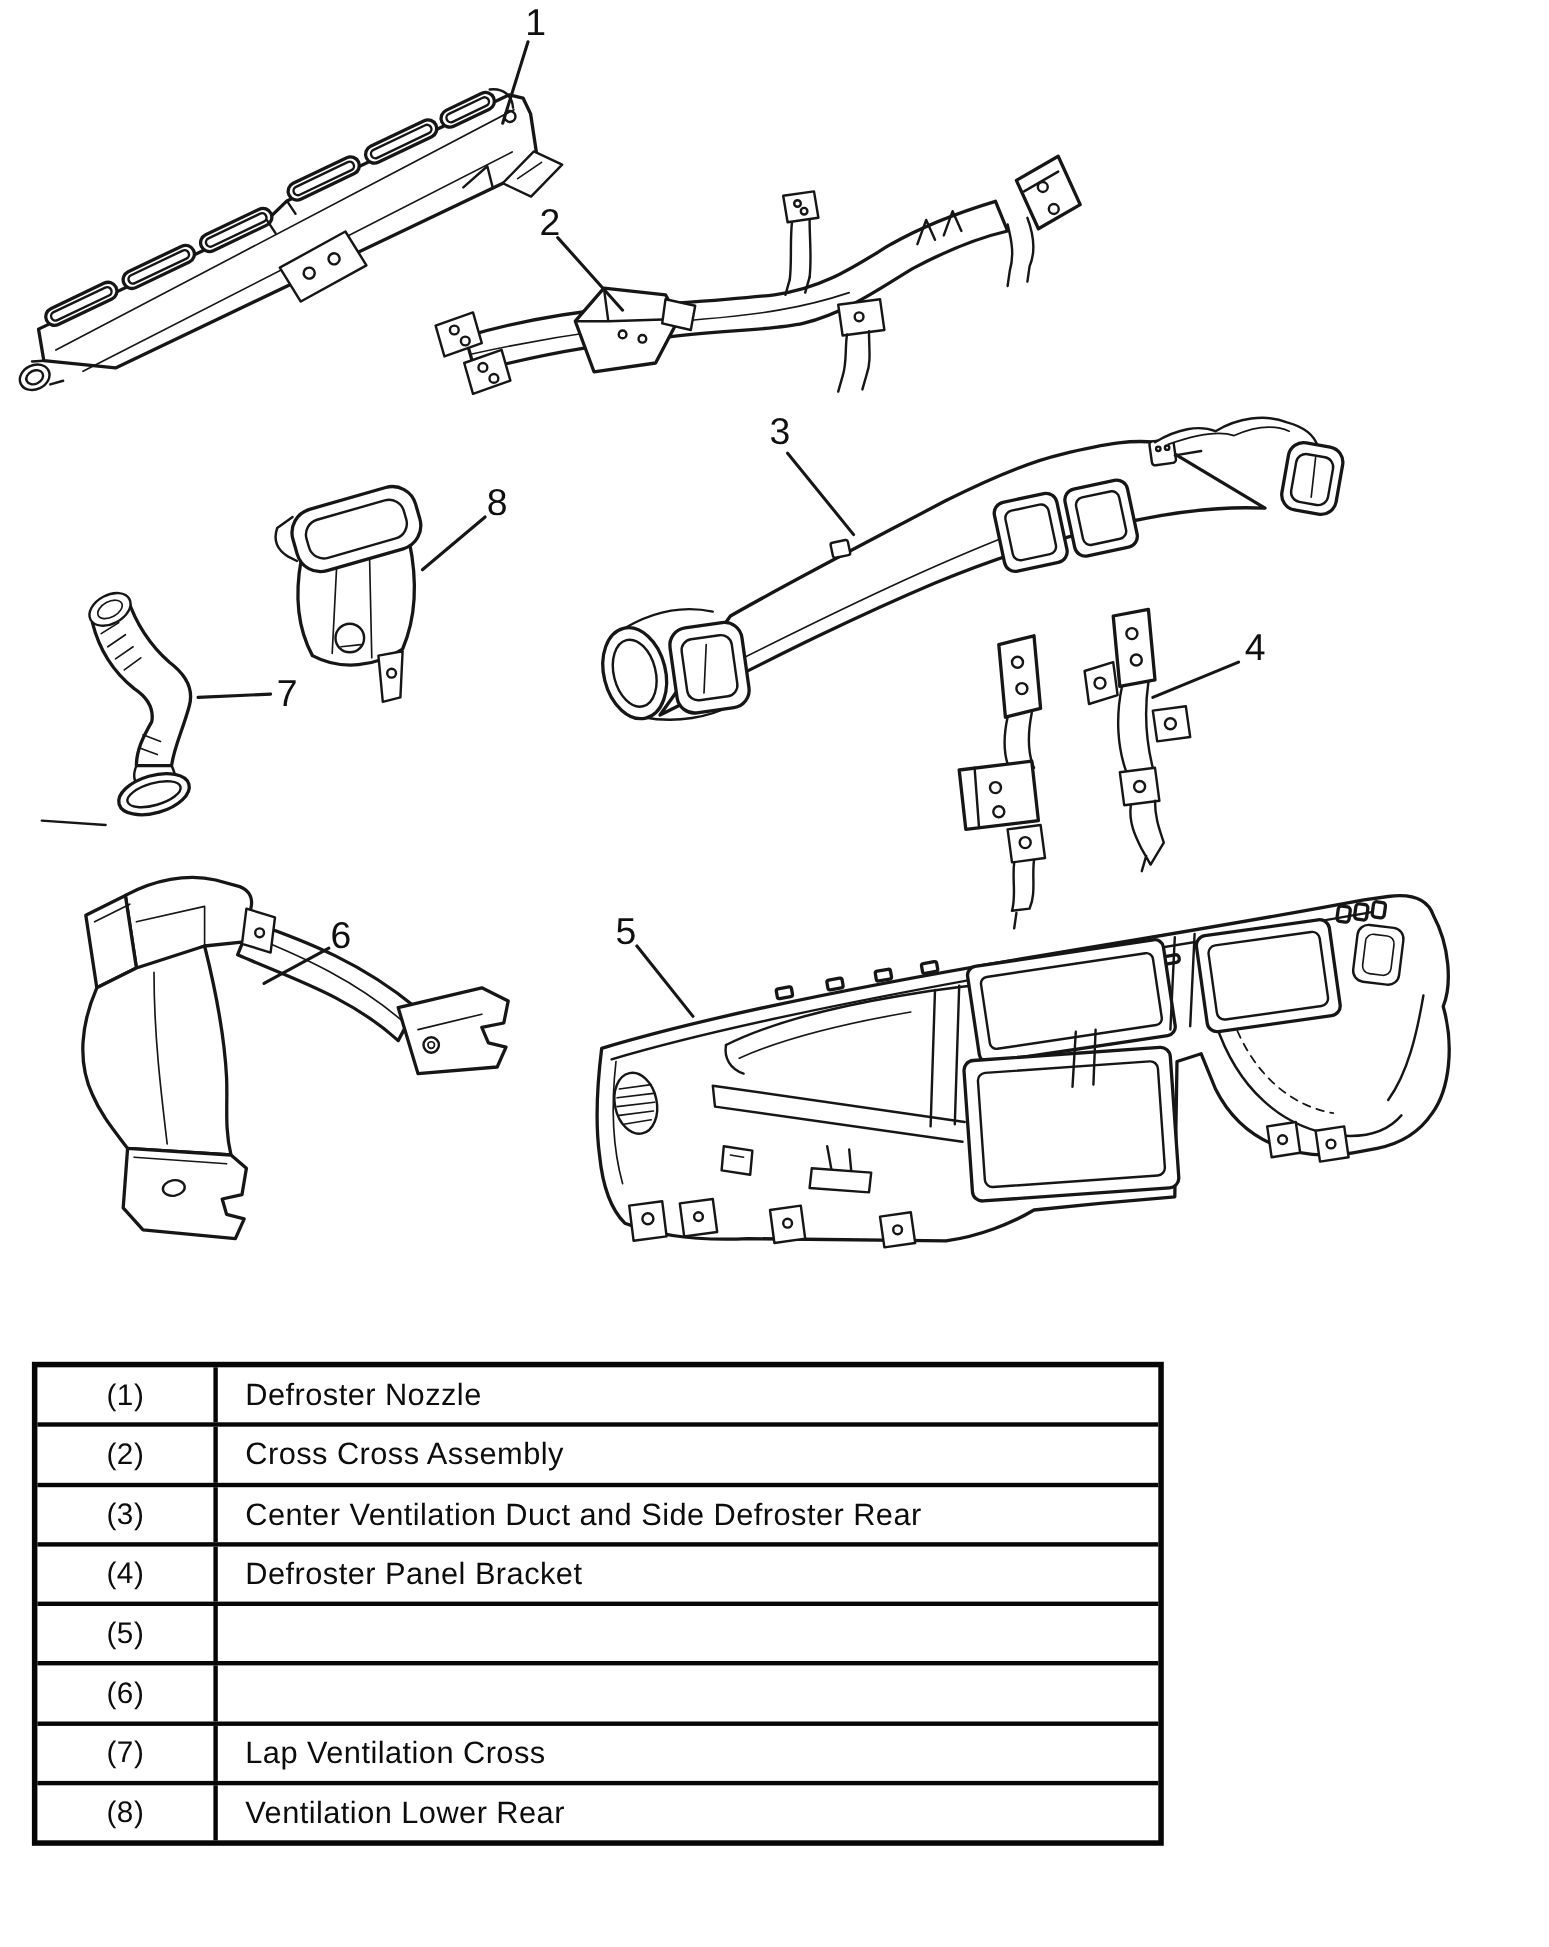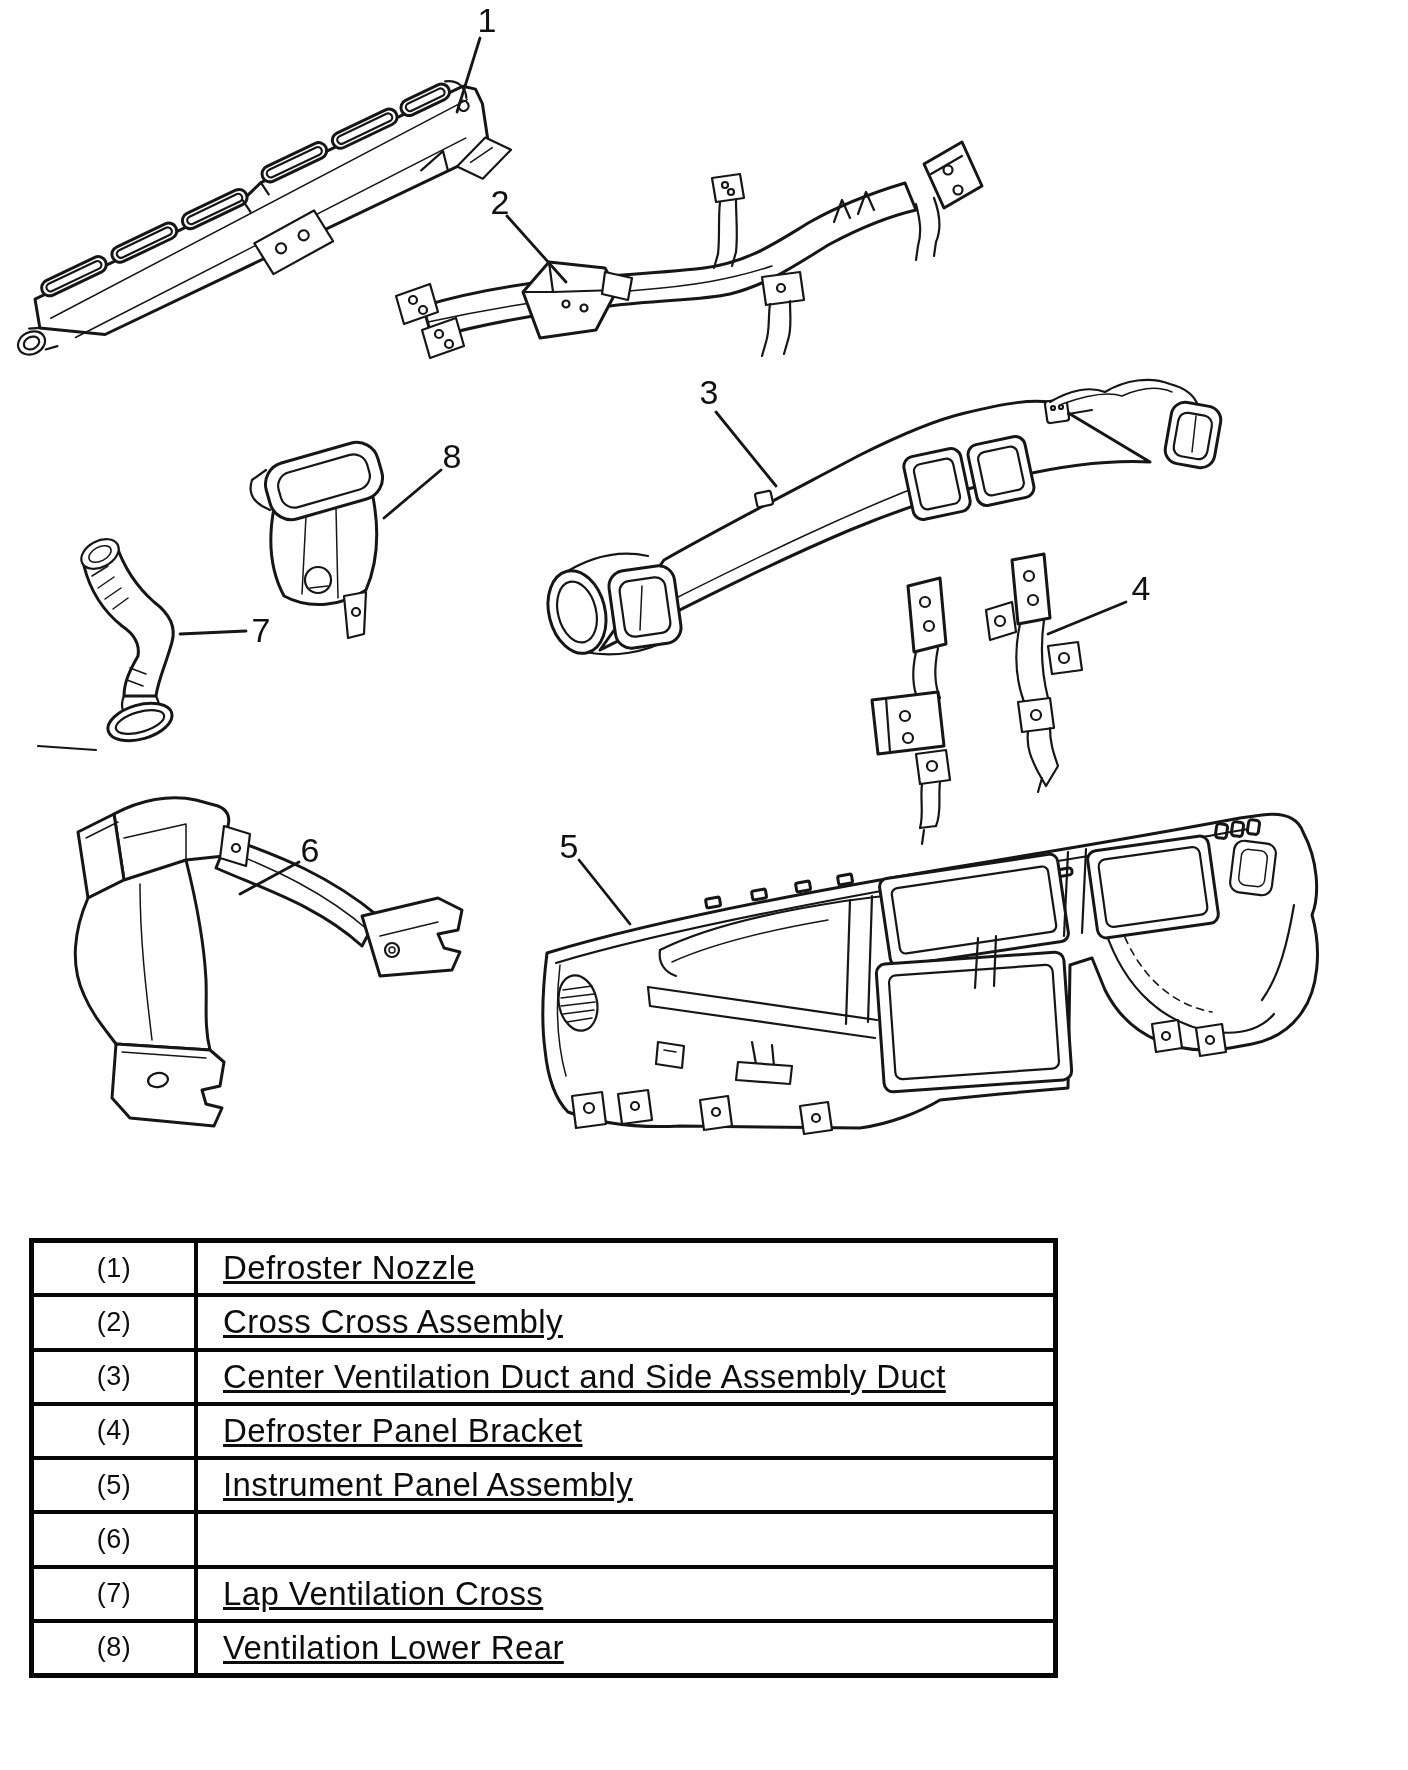--- a/index.html
+++ b/index.html
@@ -28,21 +28,21 @@
   }
   .t-row{flex:1;display:flex;border-top:4px solid #060606;}
   .t-row:first-child{border-top:none;}
   .cell-num{
     width:160px;flex:0 0 160px;border-right:4px solid #060606;
     display:flex;align-items:center;justify-content:center;
     font-size:27px;letter-spacing:.5px;
   }
   .cell-name{
     flex:1;display:flex;align-items:center;padding-left:25px;
-    font-size:33px;letter-spacing:.4px;white-space:nowrap;text-decoration:underline;
+    font-size:28px;letter-spacing:.4px;white-space:nowrap;
   }
 </style>
 </head>
 <body>
 
 <div class="page">
 
   <svg class="diagram" width="1408" height="1185" viewBox="0 0 1408 1185">
 
     <g transform="translate(50,312) rotate(-25.5)">
@@ -346,29 +346,28 @@
     <div class="t-row">
       <div class="cell-num">(1)</div>
       <div class="cell-name">Defroster Nozzle</div>
     </div>
     <div class="t-row">
       <div class="cell-num">(2)</div>
       <div class="cell-name">Cross Cross Assembly</div>
     </div>
     <div class="t-row">
       <div class="cell-num">(3)</div>
-      <div class="cell-name">Center Ventilation Duct and Side Assembly Duct</div>
+      <div class="cell-name">Center Ventilation Duct and Side Defroster Rear</div>
     </div>
     <div class="t-row">
       <div class="cell-num">(4)</div>
       <div class="cell-name">Defroster Panel Bracket</div>
     </div>
     <div class="t-row">
       <div class="cell-num">(5)</div>
-      <div class="cell-name">Instrument Panel Assembly</div>
     </div>
     <div class="t-row">
       <div class="cell-num">(6)</div>
     </div>
     <div class="t-row">
       <div class="cell-num">(7)</div>
       <div class="cell-name">Lap Ventilation Cross</div>
     </div>
     <div class="t-row">
       <div class="cell-num">(8)</div>

